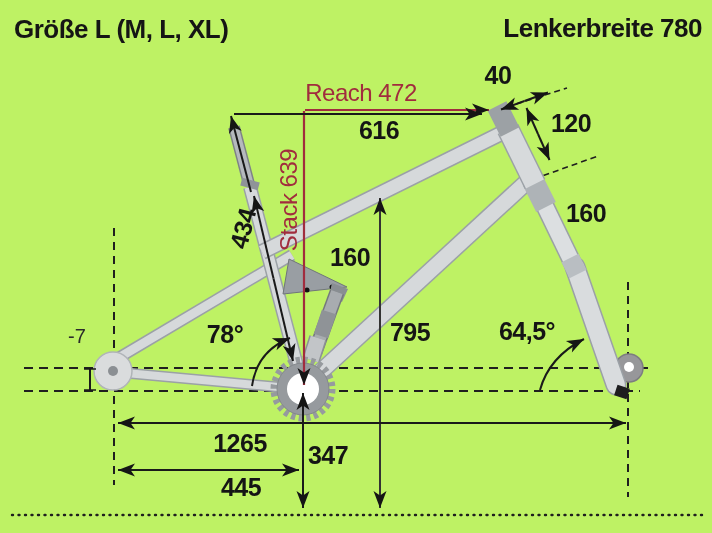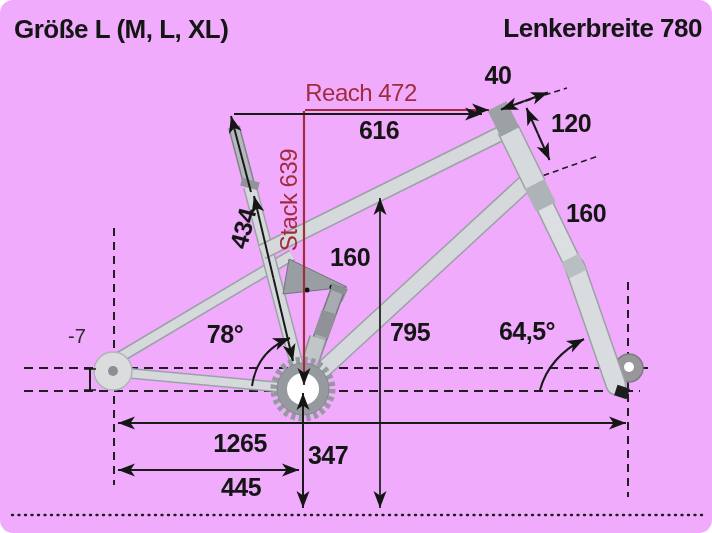--- a/index.html
+++ b/index.html
@@ -1,17 +1,17 @@
 <!DOCTYPE html>
 <html><head>
 <meta charset="utf-8">
 <style>
   html,body{margin:0;padding:0;background:#ffffff;}
-  .page{width:712px;height:533px;position:relative;background:#f0abfc;overflow:hidden;
-        font-family:"Liberation Sans",sans-serif;border-radius:13px;}
+  .page{width:712px;height:533px;position:relative;background:#bef264;overflow:hidden;
+        font-family:"Liberation Sans",sans-serif;}
   svg{display:block;}
   text{font-family:"Liberation Sans",sans-serif;}
   .num{font-weight:bold;fill:#151515;font-size:25px;letter-spacing:-0.5px;}
   .title{font-weight:bold;fill:#151515;font-size:26px;letter-spacing:-0.5px;}
   .red{fill:#a12c3e;font-size:24px;letter-spacing:-0.5px;}
   .small{fill:#2b2b2b;font-size:20px;}
 </style>
 </head>
 <body>
 

